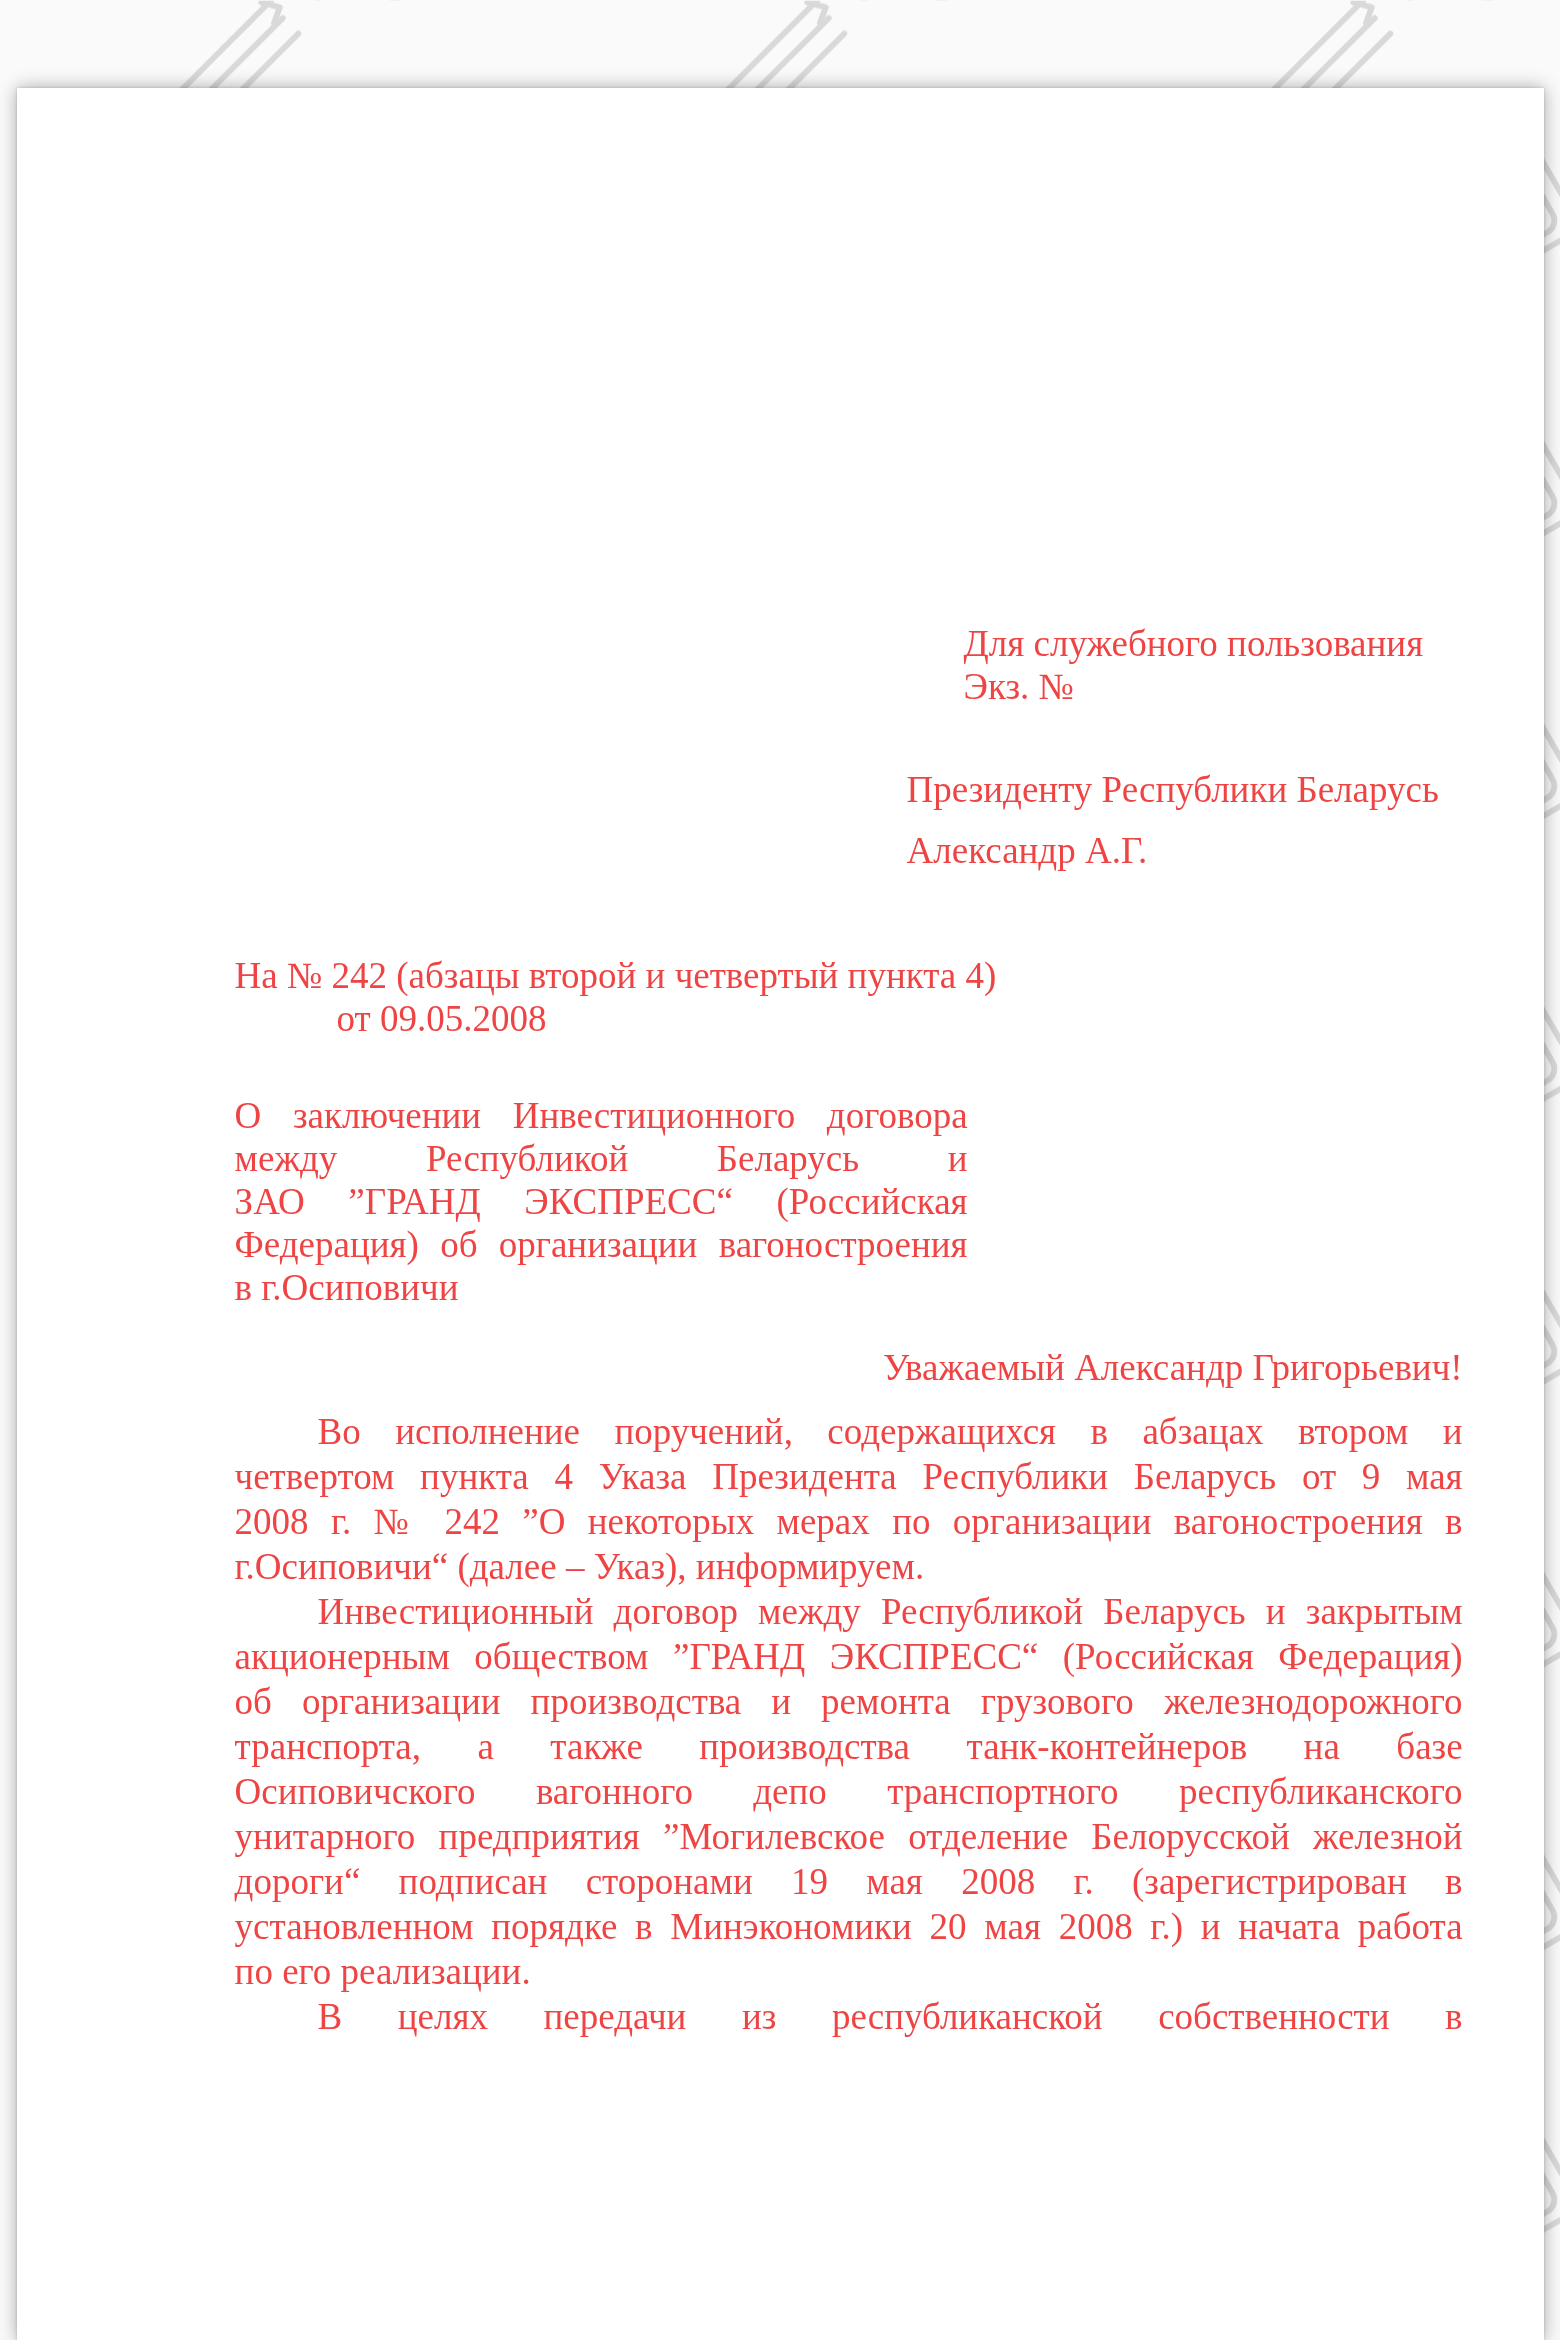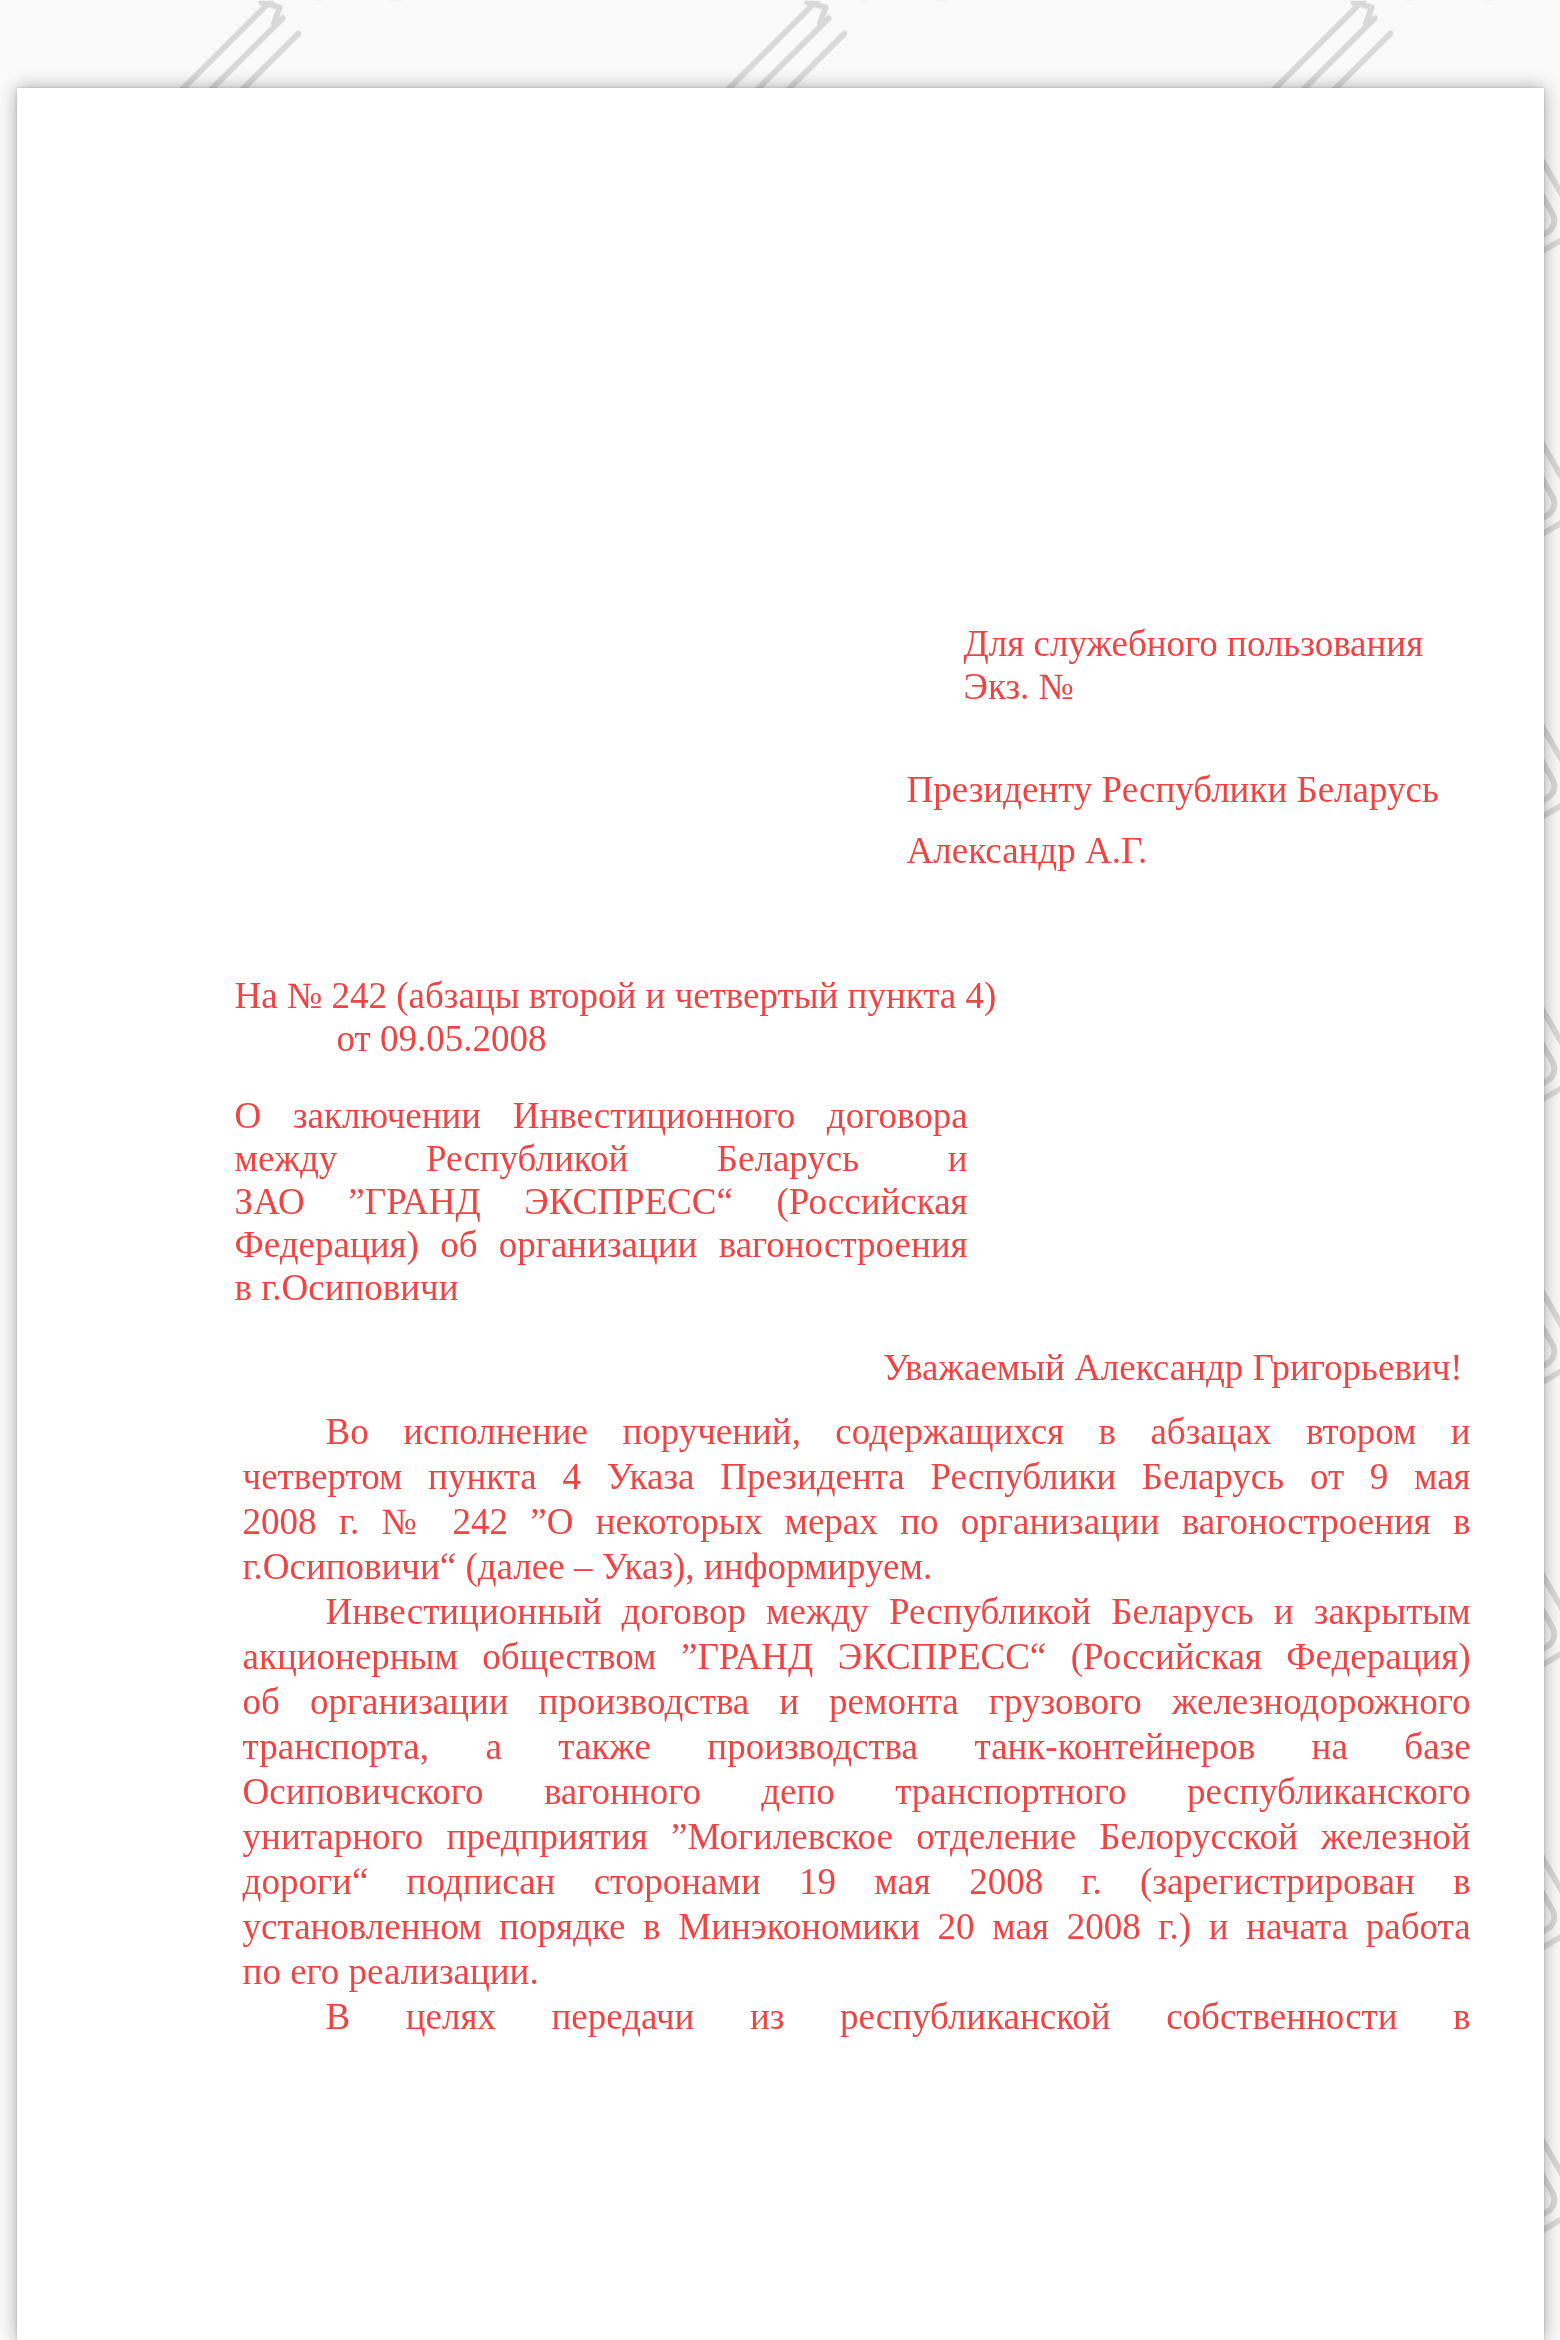--- a/index.html
+++ b/index.html
@@ -4,25 +4,25 @@
 <style>
   html,body{margin:0;padding:0;background:#f6f6f6;}
   .stage{position:relative;width:1560px;height:2341px;overflow:hidden;background:#fafafa;}
   .bg{position:absolute;left:0;top:0;width:1560px;height:2341px;display:block;}
   .page{position:absolute;left:16.6px;top:88px;width:1527px;height:2253px;background:#ffffff;
         box-shadow:0 0 17.6px rgba(0,0,0,0.32),0 0 2.9px rgba(0,0,0,0.18);}
   .txt{position:absolute;font-family:"Liberation Serif","DejaVu Serif",serif;color:#ef4444;
        font-size:37px;line-height:43px;white-space:nowrap;}
   .dsp{left:947px;top:534px;}
   .addr{left:890px;top:671px;line-height:61px;}
-  .ref{left:218px;top:886px;}
+  .ref{left:218px;top:866px;}
   .ref-l2{padding-left:102px;}
   .subject{left:218px;top:1006px;width:733px;white-space:normal;}
   .sal{left:218px;top:1257px;width:1228px;line-height:45px;text-align:right;white-space:normal;}
-  .bodytxt{left:218px;top:1321px;width:1228px;line-height:45px;white-space:normal;margin-left:8px;}
+  .bodytxt{left:218px;top:1321px;width:1228px;line-height:45px;white-space:normal;}
   .ln{min-height:45px;}
   .sln{min-height:43px;}
   .jl{text-align:justify;text-align-last:justify;}
   .ind{text-indent:83px;}
 </style>
 </head>
 <body>
 
 <div class="stage">
 

